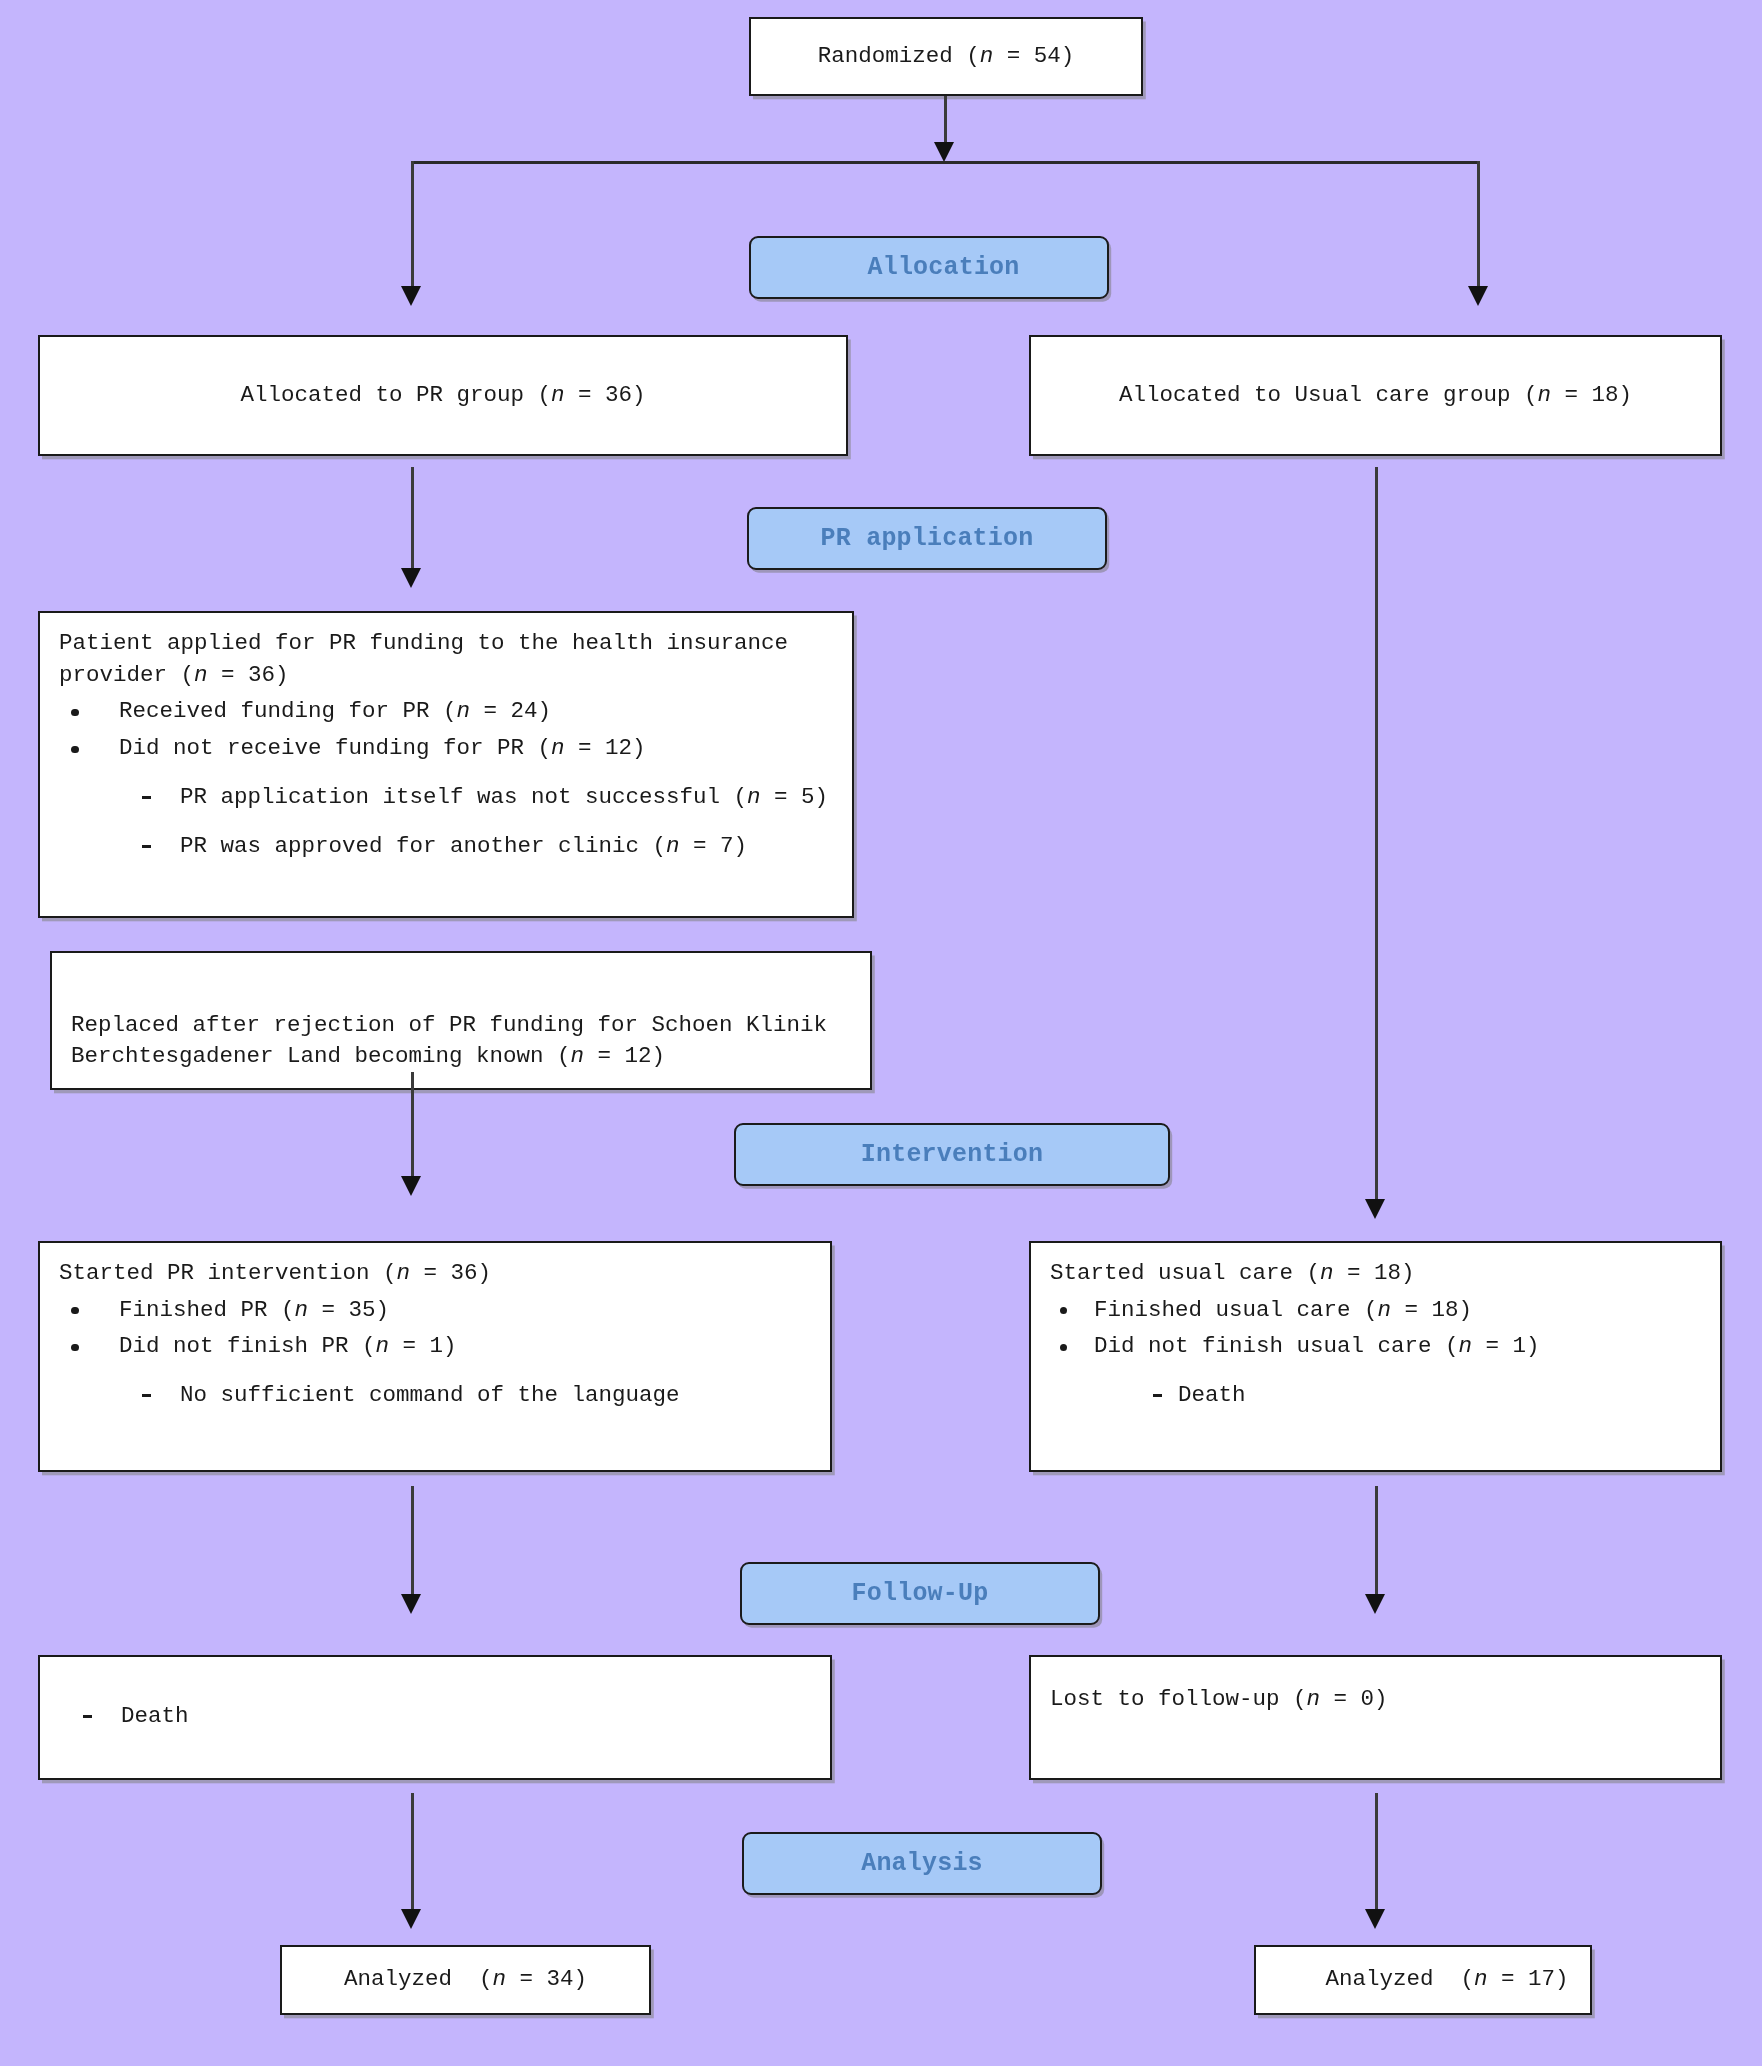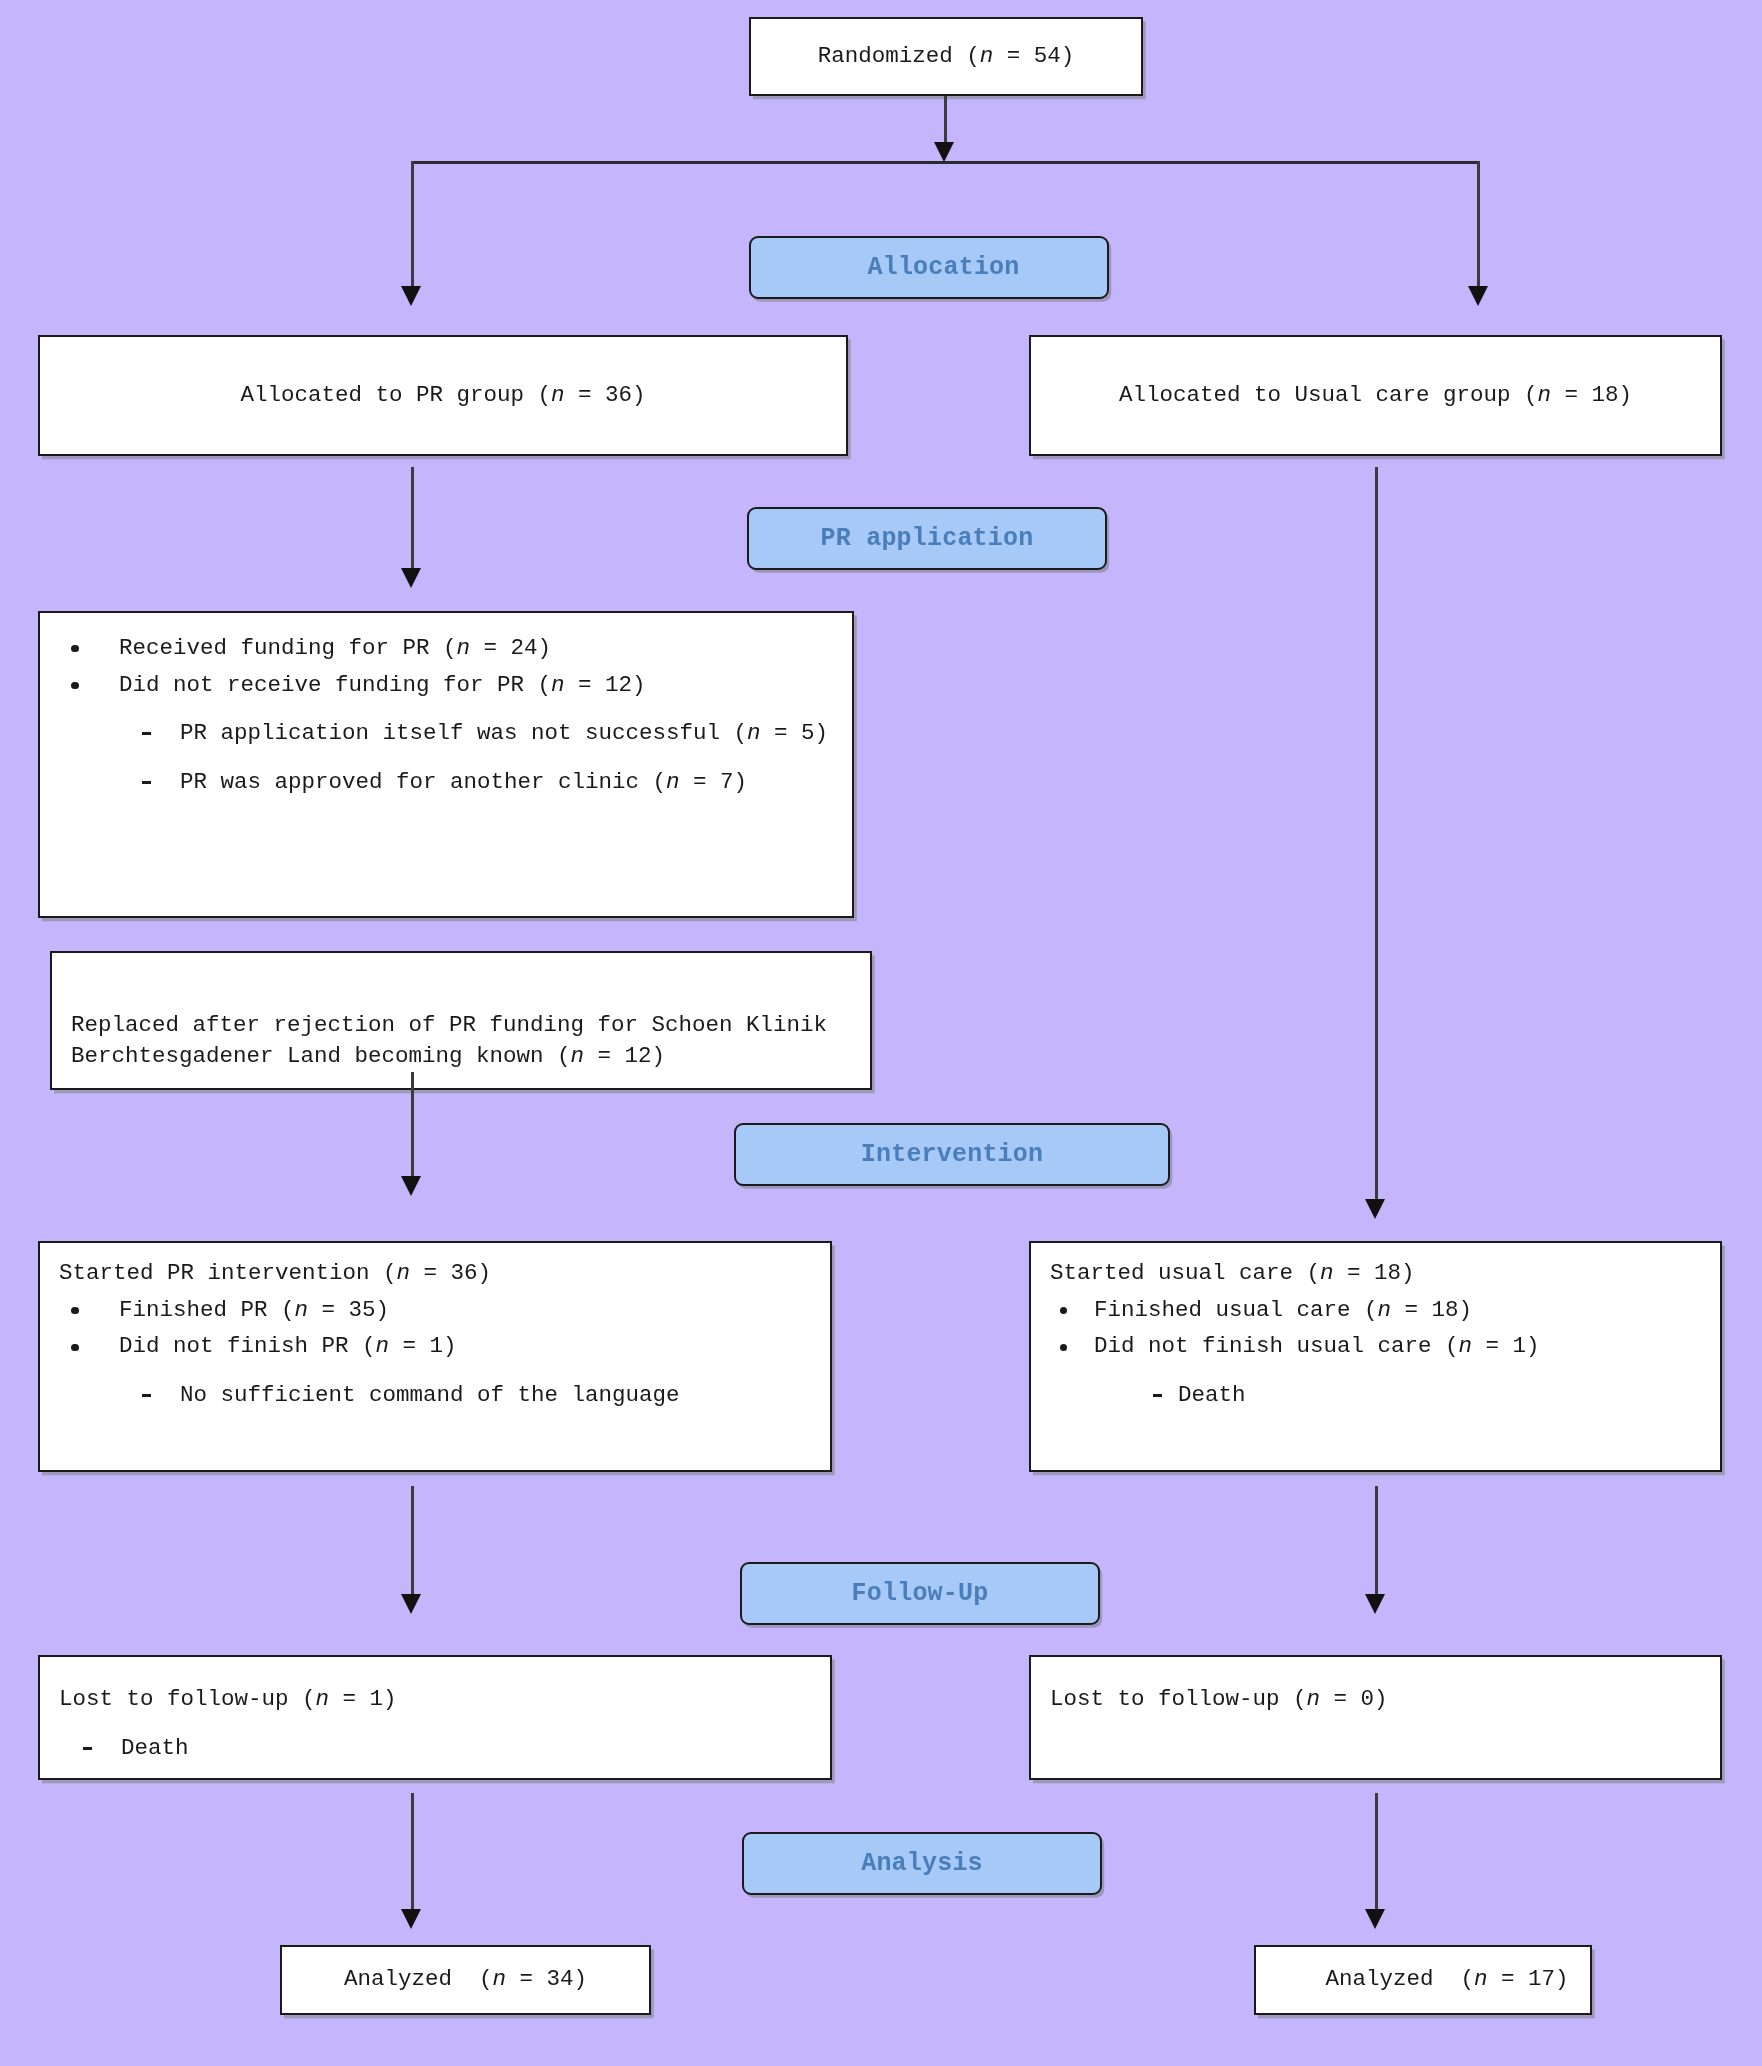--- a/index.html
+++ b/index.html
@@ -166,20 +166,21 @@
   <div class="arrowhead" style="left:401px; top:568px;"></div>
 
   <div class="vline" style="left:1375px; top:467px; height:743px;"></div>
   <div class="arrowhead" style="left:1365px; top:1199px;"></div>
 
   <div class="banner" style="left:747px; top:507px; width:360px; height:63px;">
     <span>PR application</span>
   </div>
 
   <div class="box padded" style="left:38px; top:611px; width:816px; height:307px;">
+    <span class="headline">Patient applied for PR funding to the health insurance provider (<i class="n">n</i> = 36)</span>
     <ul class="lvl1">
       <li class="b1">
         <span class="bullet-dot"></span>
         <span>Received funding for PR (<i class="n">n</i> = 24)</span>
       </li>
       <li class="b1">
         <span class="bullet-dot"></span>
         <span>Did not receive funding for PR (<i class="n">n</i> = 12)</span>
         <ul class="lvl2">
           <li class="b2">
@@ -250,21 +251,20 @@
   <div class="arrowhead" style="left:401px; top:1594px;"></div>
 
   <div class="vline" style="left:1375px; top:1486px; height:121px;"></div>
   <div class="arrowhead" style="left:1365px; top:1594px;"></div>
 
   <div class="banner" style="left:740px; top:1562px; width:360px; height:63px;">
     <span>Follow-Up</span>
   </div>
 
   <div class="box padded" style="left:38px; top:1655px; width:794px; height:125px; padding-top:27px;">
-    <span class="headline">Lost to follow-up (<i class="n">n</i> = 1)</span>
     <ul class="lvl2" style="margin-top:3.4px;">
       <li class="b2" style="padding-left:62px;">
         <span class="bullet-dash" style="left:23.6px;"></span>
         <span>Death</span>
       </li>
     </ul>
   </div>
 
   <div class="box padded" style="left:1029px; top:1655px; width:693px; height:125px; padding-top:27px;">
     <span class="headline">Lost to follow-up (<i class="n">n</i> = 0)</span>

